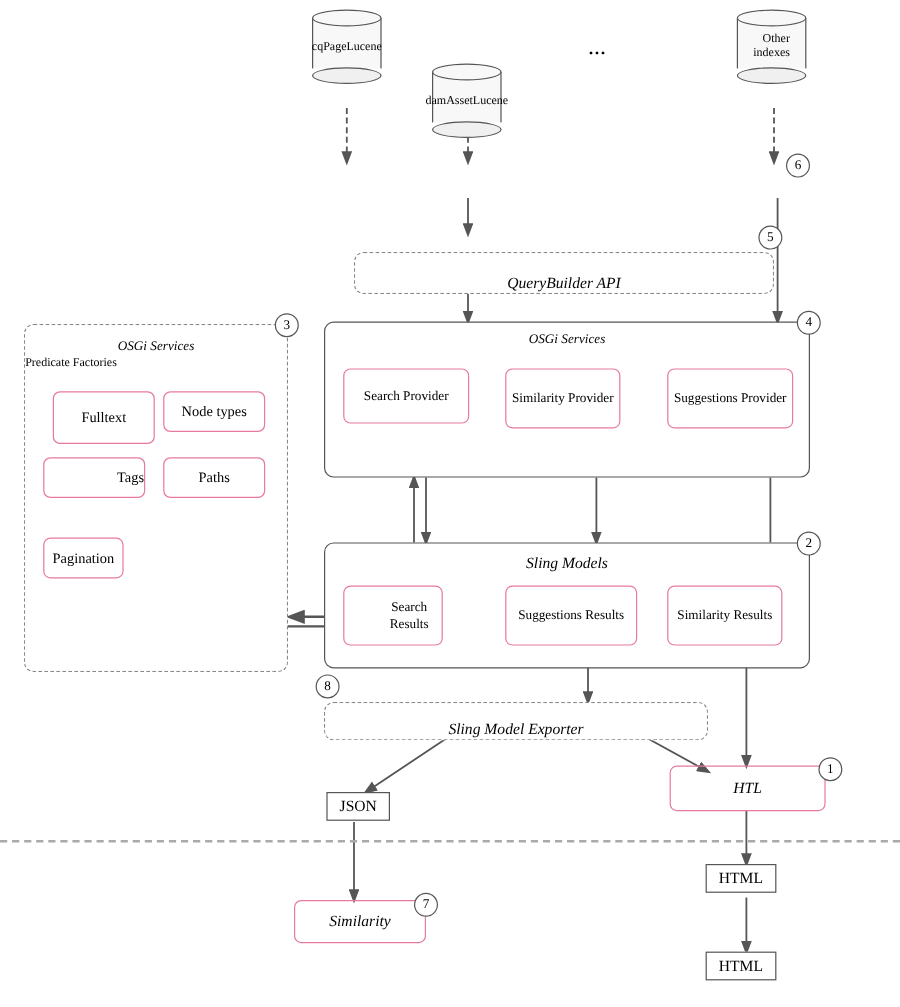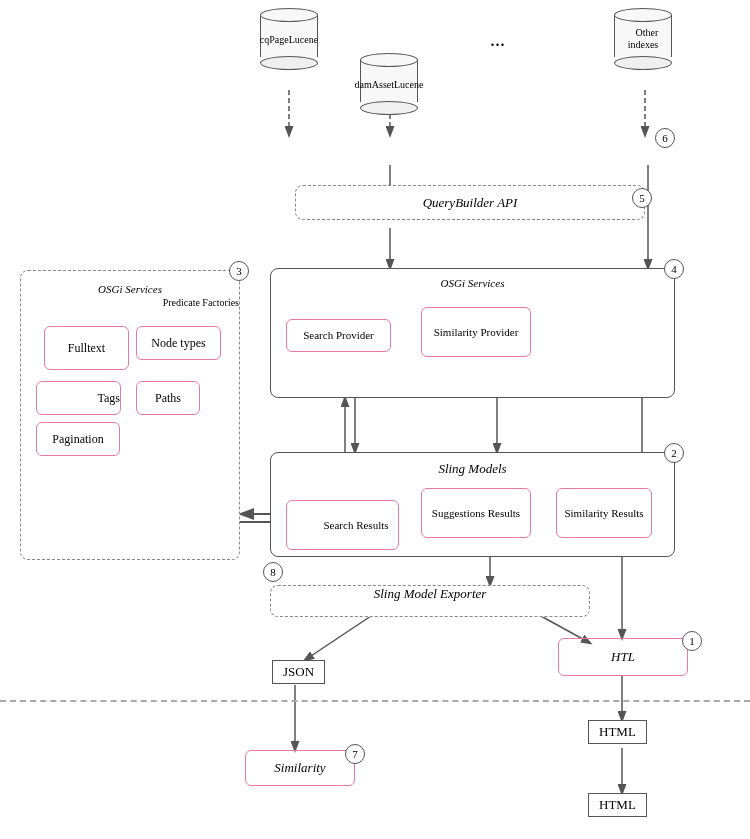--- a/index.html
+++ b/index.html
@@ -125,21 +125,21 @@
       pointer-events: none;
     }
 
     .osgi-label {
       font-size: 11px;
       font-style: italic;
       text-align: center;
     }
     .osgi-sub {
       font-size: 10px;
-      text-align: right;
+      text-align: left;
       margin-top: 2px;
     }
 
     .dots-text {
       font-size: 20px;
       position: absolute;
     }
   </style>
 </head>
 <body>
@@ -224,21 +224,21 @@
       <span style="font-size:10px; text-align:right; line-height:1.2;">Other<br>indexes</span>
     </div>
     <div class="cyl-ellipse-bottom"></div>
   </div>
 
 
   <div class="badge" style="left:655px; top:128px;">
     <span>6</span>
   </div>
 
-  <div class="dashed-box" style="left:295px; top:185px; width:350px; height:35px; display:flex; align-items:center; justify-content:center;">
+  <div class="dashed-box" style="left:295px; top:210px; width:350px; height:35px; display:flex; align-items:flex-end; justify-content:center;">
     <span class="italic-label">QueryBuilder API</span>
   </div>
 
   <div class="badge" style="left:632px; top:188px;">
     <span>5</span>
   </div>
 
   <div class="dashed-box" style="left:20px; top:270px; width:220px; height:290px;">
 
     <div class="badge" style="position:absolute; right:-10px; top:-10px;">
@@ -254,75 +254,78 @@
     </div>
 
     <div class="pink-box" style="position:absolute; left:115px; top:55px; width:85px; height:34px;">
       <span>Node types</span>
     </div>
 
     <div class="pink-box" style="position:absolute; left:15px; top:110px; width:85px; height:34px;justify-content:flex-end;">
       <span>Tags</span>
     </div>
 
-    <div class="pink-box" style="position:absolute; left:115px; top:110px; width:64px; height:34px;text-align:right;">
+    <div class="pink-box" style="position:absolute; left:115px; top:110px; width:85px; height:34px;text-align:right;">
       <span>Paths</span>
     </div>
 
-    <div class="pink-box" style="position:absolute; left:15px; top:151px; width:84px; height:34px;text-align:right;">
+    <div class="pink-box" style="position:absolute; left:15px; top:177px; width:67px; height:34px;text-align:right;">
       <span>Pagination</span>
     </div>
   </div>
 
   <div class="solid-box" style="left:270px; top:268px; width:405px; height:130px;">
 
     <div class="badge" style="position:absolute; right:-10px; top:-10px;">
       <span>4</span>
     </div>
     <div style="text-align:center; margin-top:8px;">
       <div class="osgi-label">OSGi Services</div>
     </div>
 
-    <div class="pink-box" style="position:absolute; left:15px; top:50px; width:105px; height:33px;">
+    <div class="pink-box" style="position:absolute; left:15px; top:38px; width:105px; height:46px;">
       <span style="font-size:11px; text-align:center; line-height:1.3;">Search Provider</span>
     </div>
 
-    <div class="pink-box" style="position:absolute; left:150px; top:38px; width:110px; height:50px;">
+    <div class="pink-box" style="position:absolute; left:150px; top:38px; width:96px; height:50px;">
       <span style="font-size:11px; text-align:center; line-height:1.3;">Similarity Provider</span>
     </div>
 
+    <div class="pink-box" style="position:absolute; left:285px; top:38px; width:105px; height:50px;">
+      <span style="font-size:11px; text-align:center; line-height:1.3;">Suggestions Provider</span>
+    </div>
   </div>
 
   <div class="solid-box" style="left:270px; top:452px; width:405px; height:105px;">
 
     <div class="badge" style="position:absolute; right:-10px; top:-10px;">
       <span>2</span>
     </div>
     <div style="text-align:center; margin-top:8px;">
       <div class="italic-label">Sling Models</div>
     </div>
 
-    <div class="pink-box" style="position:absolute; left:15px; top:47px; width:113px; height:50px;padding-left:27px;">
+    <div class="pink-box" style="position:absolute; left:15px; top:35px; width:83px; height:50px;padding-left:27px;">
       <span style="font-size:11px; text-align:center; line-height:1.3;">Search Results</span>
     </div>
 
     <div class="pink-box" style="position:absolute; left:150px; top:35px; width:110px; height:50px;">
       <span style="font-size:11px; text-align:center; line-height:1.3;">Suggestions Results</span>
     </div>
 
     <div class="pink-box" style="position:absolute; left:285px; top:35px; width:96px; height:50px;">
       <span style="font-size:11px; text-align:center; line-height:1.3;">Similarity Results</span>
     </div>
   </div>
 
   <div class="badge" style="position:absolute; left:263px; top:562px;">
     <span>8</span>
   </div>
 
-  <div class="dashed-box" style="left:270px; top:585px; width:320px; height:32px; display:flex; align-items:flex-start; justify-content:center;">
+  <div class="dashed-box" style="left:270px; top:585px; width:320px; height:32px; display:flex; align-items:flex-end; justify-content:center;">
     <span class="italic-label">Sling Model Exporter</span>
   </div>
 
   <div style="position:absolute; left:272px; top:660px; border:1.5px solid #555; padding:3px 10px; font-size:13px; background:#fff;">
     <span>JSON</span>
   </div>
 
   <div style="position:absolute; left:245px; top:750px; width:110px; height:36px; border:1.5px solid #e879a0; border-radius:6px; display:flex; align-items:center; justify-content:center;">
     <span class="italic-label">Similarity</span>
   </div>

